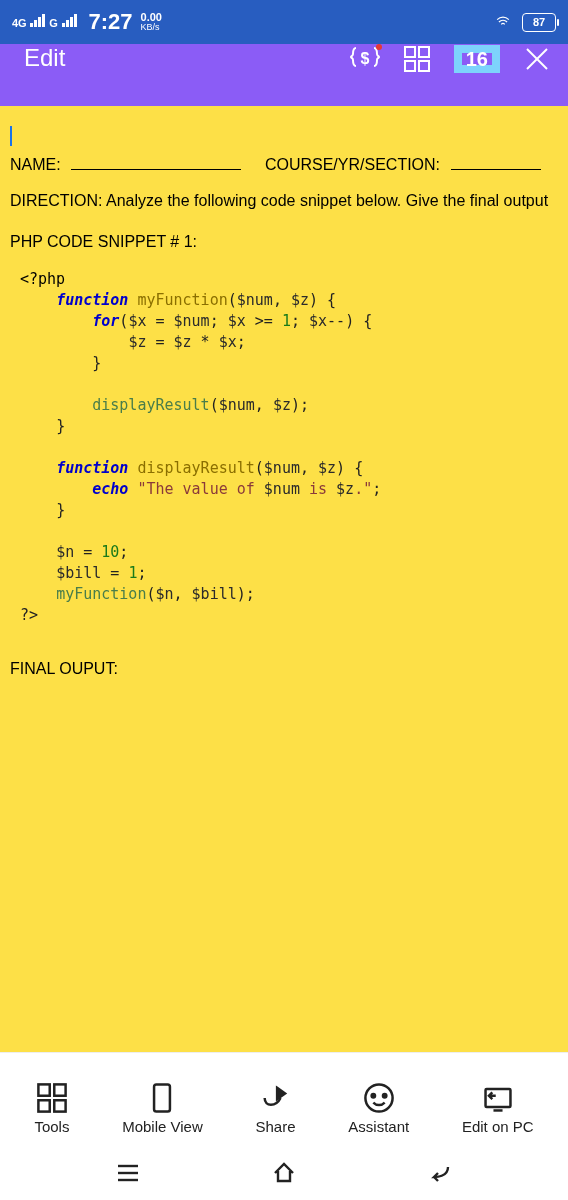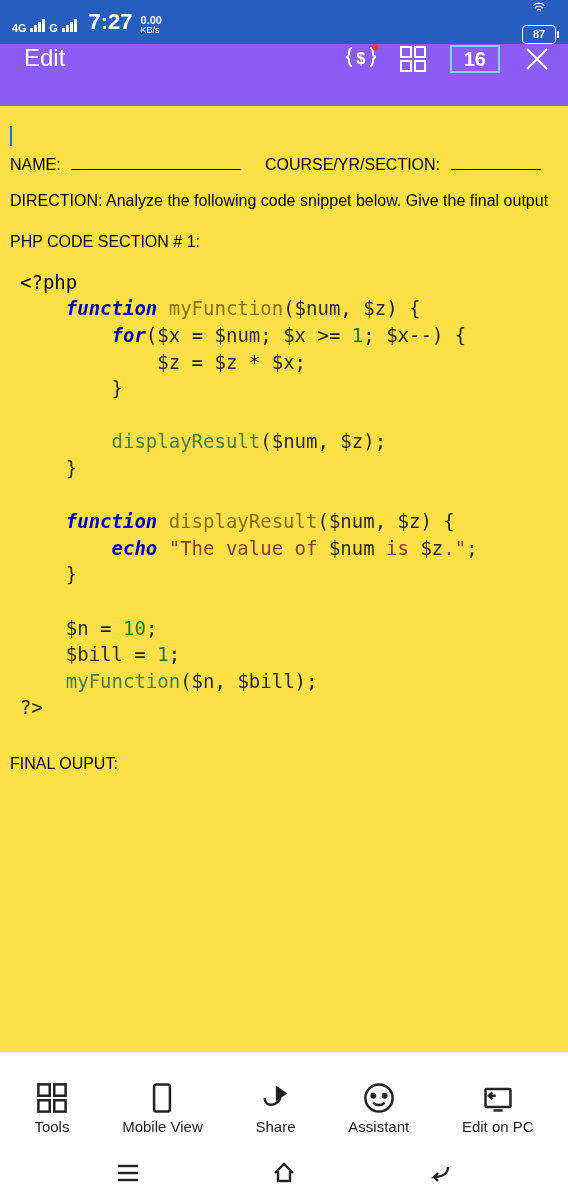--- a/index.html
+++ b/index.html
@@ -1,46 +1,46 @@
 <!DOCTYPE html>
 <html><head>
   <meta charset="utf-8">
   <style>
     * { box-sizing: border-box; margin: 0; padding: 0; }
     body { font-family: -apple-system, Helvetica, Arial, sans-serif; width: 568px; height: 1200px; background: #fff; display: flex; flex-direction: column; }
     
     .status-bar { background: #285dc0; color: #fff; height: 44px; display: flex; align-items: center; padding: 0 12px; font-size: 13px; }
-    .status-left { display: flex; align-items: flex-end; gap: 4px; }
+    .status-left { display: flex; align-items: center; gap: 4px; }
     .signal-group { display: flex; align-items: center; gap: 2px; }
     .signal-label { font-size: 11px; font-weight: bold; }
     .sig-bars { display: inline-flex; align-items: flex-end; gap: 1px; }
     .sig-bars span { width: 3px; background: #fff; display: inline-block; }
     .b1 { height: 4px; } .b2 { height: 7px; } .b3 { height: 10px; } .b4 { height: 13px; }
     .time { font-size: 22px; font-weight: bold; margin-left: 8px; }
     .kbs { font-size: 11px; margin-left: 4px; line-height: 1; }
     .kbs-top { font-weight: bold; }
     .kbs-bot { font-size: 9px; }
-    .status-right { margin-left: auto; display: flex; align-items: center; gap: 10px; flex-direction: column; }
+    .status-right { margin-left: auto; display: flex; align-items: center; gap: 10px; }
     .wifi { width: 18px; height: 14px; }
     .battery-outer { border: 1.5px solid #fff; border-radius: 4px; width: 34px; height: 19px; display: inline-flex; align-items: center; justify-content: center; font-size: 11px; font-weight: bold; position: relative; }
     .battery-outer::after { content: ""; width: 2px; height: 7px; background: #fff; position: absolute; right: -4px; border-radius: 1px; }
     
     .app-bar { background: #8b5cf6; color: #fff; height: 62px; display: flex; align-items: flex-start; padding: 0 16px 0 24px; }
     .edit-title { font-size: 24px; }
     .app-actions { margin-left: auto; display: flex; align-items: center; gap: 22px; }
     .ico-svg { width: 30px; height: 30px; stroke: #fff; fill: none; stroke-width: 2; }
-    .sixteen { border: 2px solid #7dd3fc; padding: 0 12px; font-size: 20px; font-weight: bold; height: 28px; display: inline-flex; align-items: center; }
+    .sixteen { border: 8px solid #7dd3fc; padding: 0 4px; font-size: 20px; font-weight: bold; height: 28px; display: inline-flex; align-items: center; }
     .dollar-wrap { display: flex; align-items: center; position: relative; }
     .dot-red { width: 6px; height: 6px; background: #e53935; border-radius: 50%; position: absolute; right: -2px; top: 0; }
     
     .doc-content { flex: 1; background: #fde047; padding: 20px 6px 0 10px; font-size: 16px; line-height: 1.6; overflow: hidden; }
     .doc-cursor { width: 2px; height: 20px; background: #1a73e8; margin-bottom: 6px; }
     .form-row { margin-bottom: 6px; }
     .text-line { border-bottom: 1px solid #000; display: inline-block; width: 100px; margin: 0 6px; vertical-align: baseline; }
-    .code-block { font-family: Consolas, monospace; font-size: 19px; line-height: 1.4; margin: 14px 0 30px 10px; white-space: pre; }
+    .code-block { font-family: Consolas, monospace; font-size: 15px; line-height: 1.4; margin: 14px 0 30px 10px; white-space: pre; }
     .kw-blue { color: #0000cc; font-style: italic; font-weight: bold; }
     .fn-teal { color: #8b6f00; }
     .fn-dk { color: #4a7d4a; }
     .var { color: #2b2b2b; }
     .str { color: #8b3a3a; }
     .num { color: #1a7a1a; }
     .pun { color: #222; }
     .final-out { margin-top: 30px; font-weight: normal; }
     .prep-by { font-size: 11px; margin-top: 40px; display: flex; justify-content: space-between; }
     .email { color: #4a6fbf; text-decoration: underline; }
@@ -121,21 +121,21 @@
 <div class="doc-content">
   <div class="doc-cursor"></div>
   <div class="form-row">
     <span>NAME:</span>
     <span class="text-line" style="width:170px"></span>
     &nbsp;&nbsp;
     <span>COURSE/YR/SECTION:</span>
     <span class="text-line" style="width:90px"></span>
   </div>
   <div style="margin-top:10px">DIRECTION: Analyze the following code snippet below. Give the final output</div>
-  <div style="margin-top:16px">PHP CODE SECTION # 1:</div>
+  <div style="margin-top:16px">PHP CODE SNIPPET # 1:</div>
 
   <div class="code-block"><span>&lt;?php</span>
     <span class="kw-blue">function</span> <span class="fn-teal">myFunction</span><span class="pun">(</span><span class="var">$num</span><span class="pun">, </span><span class="var">$z</span><span class="pun">) {</span>
         <span class="kw-blue">for</span><span class="pun">(</span><span class="var">$x</span><span class="pun"> = </span><span class="var">$num</span><span class="pun">; </span><span class="var">$x</span><span class="pun"> &gt;= </span><span class="num">1</span><span class="pun">; </span><span class="var">$x</span><span class="pun">--</span><span class="pun">) {</span>
             <span class="var">$z</span><span class="pun"> = </span><span class="var">$z</span><span class="pun"> * </span><span class="var">$x</span><span class="pun">;</span>
         <span class="pun">}</span>
 
         <span class="fn-dk">displayResult</span><span class="pun">(</span><span class="var">$num</span><span class="pun">, </span><span class="var">$z</span><span class="pun">);</span>
     <span class="pun">}</span>
 

